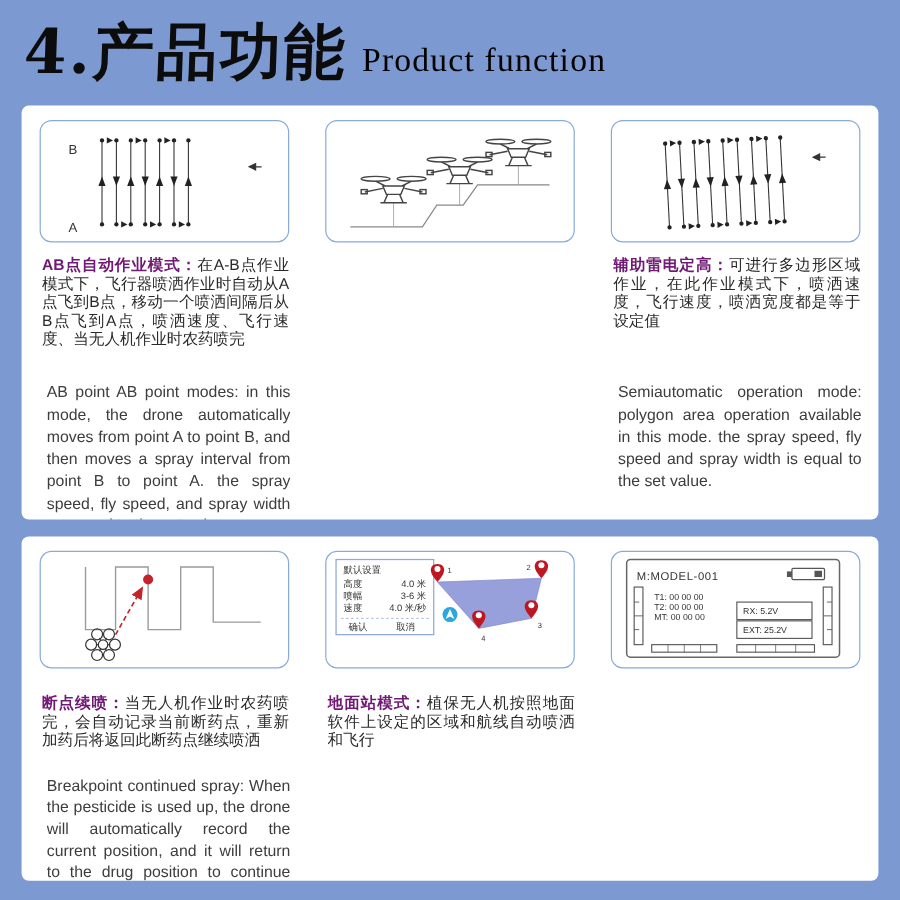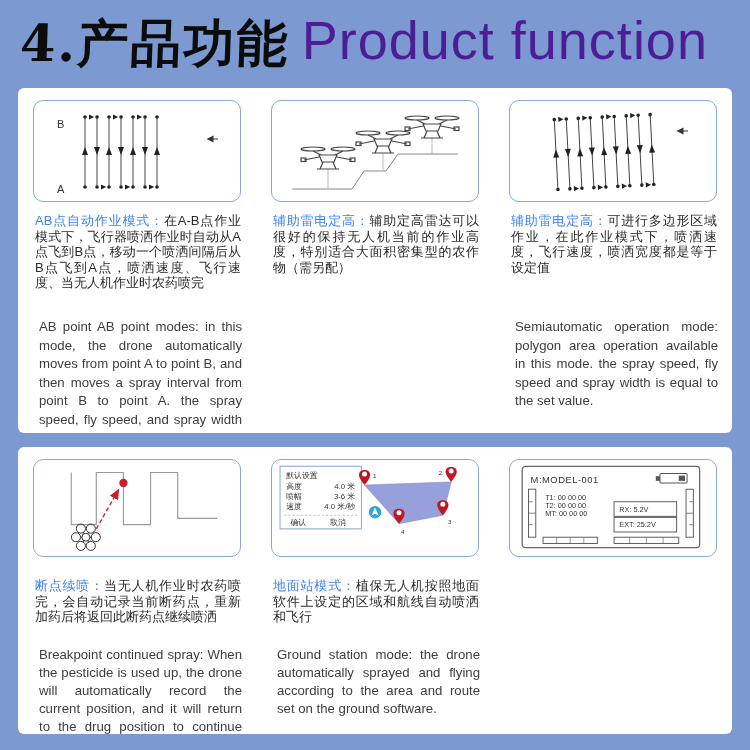--- a/index.html
+++ b/index.html
@@ -7,43 +7,43 @@
     width:750px;height:750px;position:relative;overflow:hidden;
     background:#7c9ad1;
     font-family:"Liberation Sans",sans-serif;
   }
   .title-row{position:absolute;top:10px;left:20px;white-space:nowrap;}
   .title-zh{
     display:inline-block;font-family:"DejaVu Serif",serif;font-weight:900;
     font-size:51px;color:#0c0c0c;letter-spacing:2px;transform:skewX(-2deg);
   }
   .title-en{
-    display:inline-block;font-family:Liberation Sans, sans-serif;
-    font-size:54px;color:#4c1d95;letter-spacing:1px;margin-left:8px;
+    display:inline-block;font-family:Liberation Serif, serif;
+    font-size:28px;color:#000000;letter-spacing:1px;margin-left:8px;
     transform:translateY(-2px);
   }
   .panel{
     position:absolute;left:18px;width:714px;background:#ffffff;border-radius:6px;
     display:grid;grid-template-columns:1fr 1fr 1fr;
   }
   #panel-top{top:88px;height:345px;}
   #panel-bottom{top:447px;height:287px;}
   .card{padding:10px 12px 0 14px;overflow:hidden;}
   .imgbox{
     border:1.5px solid #86aadb;border-radius:10px;background:#fff;
     height:100px;margin:2px 3px 0 1px;overflow:hidden;
   }
   #panel-bottom .imgbox{height:96px;}
   .imgbox svg{display:block;width:100%;height:100%;}
   .zh{
     margin:11px 3px 0 3px;font-size:13px;line-height:15.5px;color:#2a2a2a;
     text-align:justify;height:99px;overflow:hidden;
   }
   #panel-bottom .zh{height:62px;margin-top:21px;}
-  .zh-head{font-weight:normal;color:#3b82f6;}
+  .zh-head{font-weight:bold;color:#701a75;}
   .en{
     margin:6px 2px 0 7px;font-size:13.2px;line-height:18.5px;color:#3d3d3d;
     text-align:justify;overflow:hidden;
   }
   #panel-bottom .en{line-height:18px;}
   .diag-text{font-family:"Liberation Sans",sans-serif;}
 </style>
 </head>
 <body>
 
@@ -135,21 +135,20 @@
   <div class="card">
     <div class="imgbox">
       <svg viewBox="0 0 190 100" preserveAspectRatio="xMidYMid meet">
         <path d="M12,88 H72 L84,70 H106 L118,53 H178" stroke="#888" fill="none" stroke-width="1"></path>
         <path d="M48,68 V88 M103,52 V70 M152,37 V53" stroke="#aaa" fill="none" stroke-width="0.8"></path>
         <use href="#drone" transform="translate(48,57)"></use>
         <use href="#drone" transform="translate(103,41)"></use>
         <use href="#drone" transform="translate(152,26)"></use>
       </svg>
     </div>
-    <p class="zh"><span class="zh-head">辅助雷电定高：</span><span>辅助定高雷达可以很好的保持无人机当前的作业高度，特别适合大面积密集型的农作物（需另配）</span></p>
   </div>
 
   <div class="card">
     <div class="imgbox">
       <svg viewBox="0 0 190 100" preserveAspectRatio="xMidYMid meet">
         <g transform="rotate(-3 87 50)" stroke="#333" stroke-width="0.9" fill="#222">
           <use href="#vl" x="38"></use>
             <use href="#vl" x="50"></use>
             <use href="#vl" x="62"></use>
             <use href="#vl" x="74"></use>
@@ -224,21 +223,20 @@
         <text class="diag-text" x="156" y="14" font-size="6" fill="#333">2</text>
         <text class="diag-text" x="165" y="61" font-size="6" fill="#333">3</text>
         <text class="diag-text" x="120" y="71" font-size="6" fill="#333">4</text>
         <g>
           <circle cx="95" cy="50" r="6.5" fill="#2aa7e0" stroke="#fff" stroke-width="1"></circle>
           <polygon points="95,45.5 91.5,53.5 95,51.5 98.5,53.5" fill="#fff"></polygon>
         </g>
       </svg>
     </div>
     <p class="zh"><span class="zh-head">地面站模式：</span><span>植保无人机按照地面软件上设定的区域和航线自动喷洒和飞行</span></p>
-    <p class="en">Ground station mode: the drone automatically sprayed and flying according to the area and route set on the ground software.</p>
   </div>
 
   <div class="card">
     <div class="imgbox">
       <svg viewBox="0 0 190 92" preserveAspectRatio="xMidYMid meet">
         <rect x="8" y="6" width="170" height="78" rx="3" fill="#fff" stroke="#666" stroke-width="1.2"></rect>
         <text class="diag-text" x="16" y="22" font-size="9" fill="#333" letter-spacing="0.5">M:MODEL-001</text>
         <g>
           <rect x="140" y="13" width="26" height="9" rx="1" fill="none" stroke="#555" stroke-width="1"></rect>
           <rect x="136" y="15.5" width="4" height="4.5" fill="#555"></rect>

